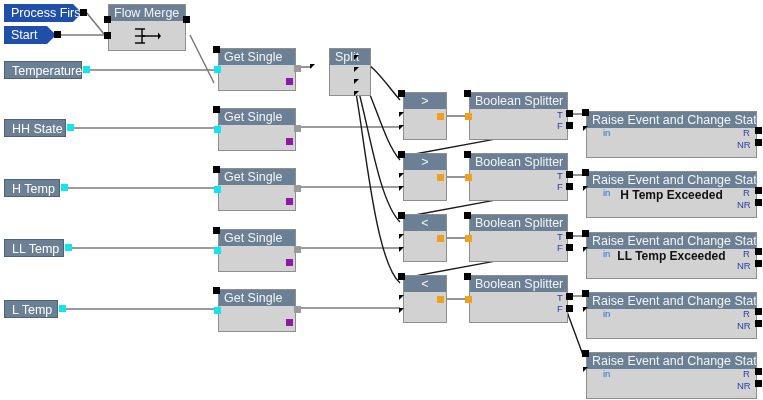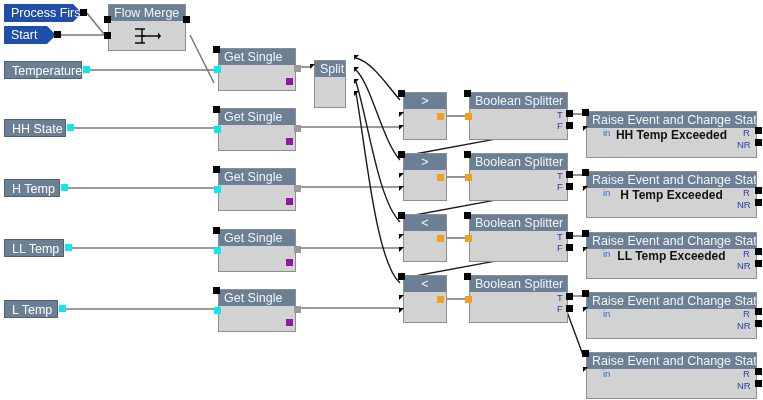--- a/index.html
+++ b/index.html
@@ -207,21 +207,21 @@
       <div class="p gray" style="left: 294px; top: 246px;"></div>
       <div class="p purple" style="left: 286px; top: 259px;"></div>
       <div class="block" style="left: 218px; top: 289px; width: 78px; height: 43px;">
         <div class="hdr">Get Single</div>
         <div class="body"></div>
       </div>
       <div class="p black" style="left: 213px; top: 287px;"></div>
       <div class="p cyan" style="left: 214px; top: 307px;"></div>
       <div class="p gray" style="left: 294px; top: 306px;"></div>
       <div class="p purple" style="left: 286px; top: 319px;"></div>
-      <div class="block" style="left: 314px; top: 48px; width: 32px; height: 48px; margin-top: 12px;">
+      <div class="block" style="left: 329px; top: 48px; width: 42px; height: 48px;">
         <div class="hdr">Split</div>
         <div class="body"></div>
       </div>
       <div class="notch" style="left: 310px; top: 64px;"></div>
       <div class="notch" style="left: 354px; top: 55px;"></div>
       <div class="notch" style="left: 354px; top: 67px;"></div>
       <div class="notch" style="left: 354px; top: 79px;"></div>
       <div class="notch" style="left: 354px; top: 91px;"></div>
       <div class="block" style="left: 403px; top: 92px; width: 44px; height: 48px;">
         <div class="hdr ctr">&gt;</div>
@@ -291,21 +291,20 @@
       </div>
       <div class="p black" style="left: 464px; top: 273px;"></div>
       <div class="p orange" style="left: 465px; top: 296px;"></div>
       <div class="plabel" style="left: 557px; top: 293px;">T</div>
       <div class="plabel" style="left: 557px; top: 304px;">F</div>
       <div class="p black" style="left: 566px; top: 293px;"></div>
       <div class="p black" style="left: 566px; top: 305px;"></div>
       <div class="block" style="left: 586px; top: 111px; width: 171px; height: 47px;">
         <div class="hdr">Raise Event and Change State</div>
         <div class="body"></div>
-        <div class="evtname">HH Temp Exceeded</div>
       </div>
       <div class="p black" style="left: 582px; top: 109px;"></div>
       <div class="notch" style="left: 583px; top: 126px;"></div>
       <div class="plabel in" style="left: 589px; top: 128px;">in</div>
       <div class="plabel" style="left: 743px; top: 128px;">R</div>
       <div class="plabel" style="left: 737px; top: 140px;">NR</div>
       <div class="p black" style="left: 755px; top: 127px;"></div>
       <div class="p black" style="left: 755px; top: 139px;"></div>
       <div class="block" style="left: 586px; top: 171px; width: 171px; height: 47px;">
         <div class="hdr">Raise Event and Change State</div>

